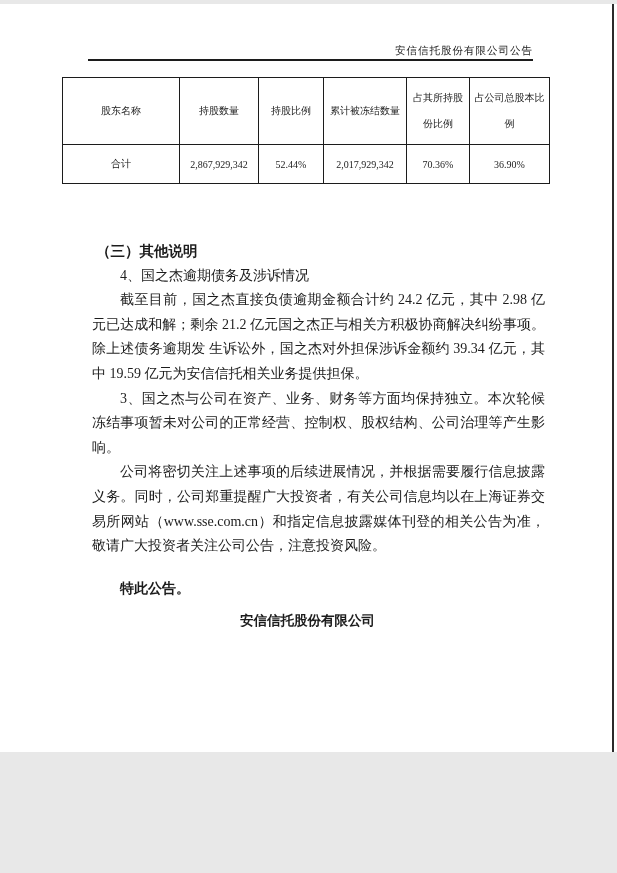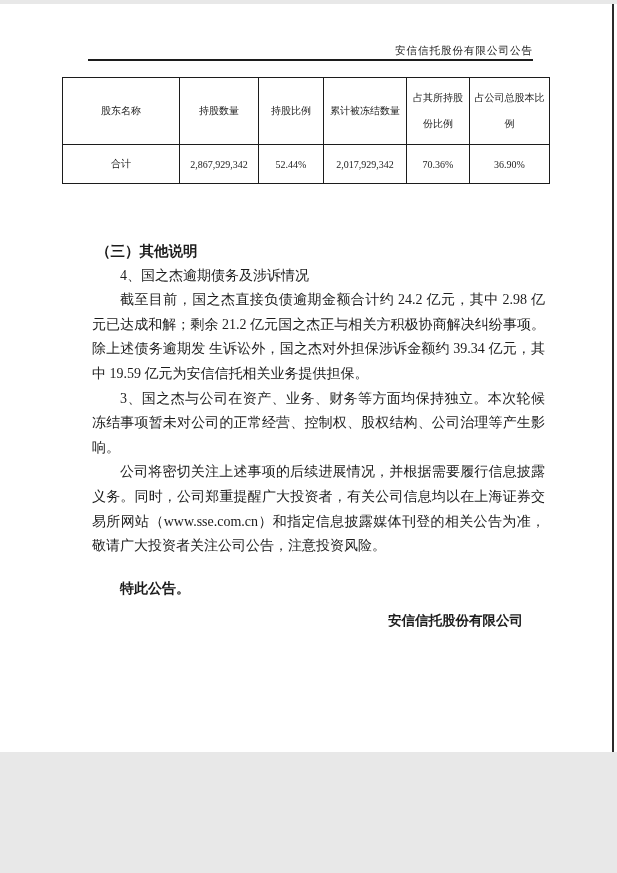--- a/index.html
+++ b/index.html
@@ -42,21 +42,21 @@
     font-weight:bold;text-indent:4px !important;font-size:14.5px;
   }
   .closing{
     font-family:"Liberation Sans","DejaVu Sans",sans-serif;
     font-weight:bold;margin-top:17px !important;
   }
   .sig{
     font-family:"Liberation Sans","DejaVu Sans",sans-serif;
     font-weight:bold;text-align:right;text-indent:0 !important;font-size:13.5px;
   }
-  .sig-company{margin-top:9px !important;padding-right:22px;}
+  .sig-company{margin-top:9px !important;padding-right:22px;text-align:center;}
   .sig-date{margin-top:4px !important;padding-right:12px;}
   .page-number{position:absolute;left:513px;top:807px;font-size:11px;color:#333;}
 </style>
 </head>
 <body>
 
 <div class="page">
 
   <div class="header-title">安信信托股份有限公司公告</div>
   <div class="header-rule"></div>

